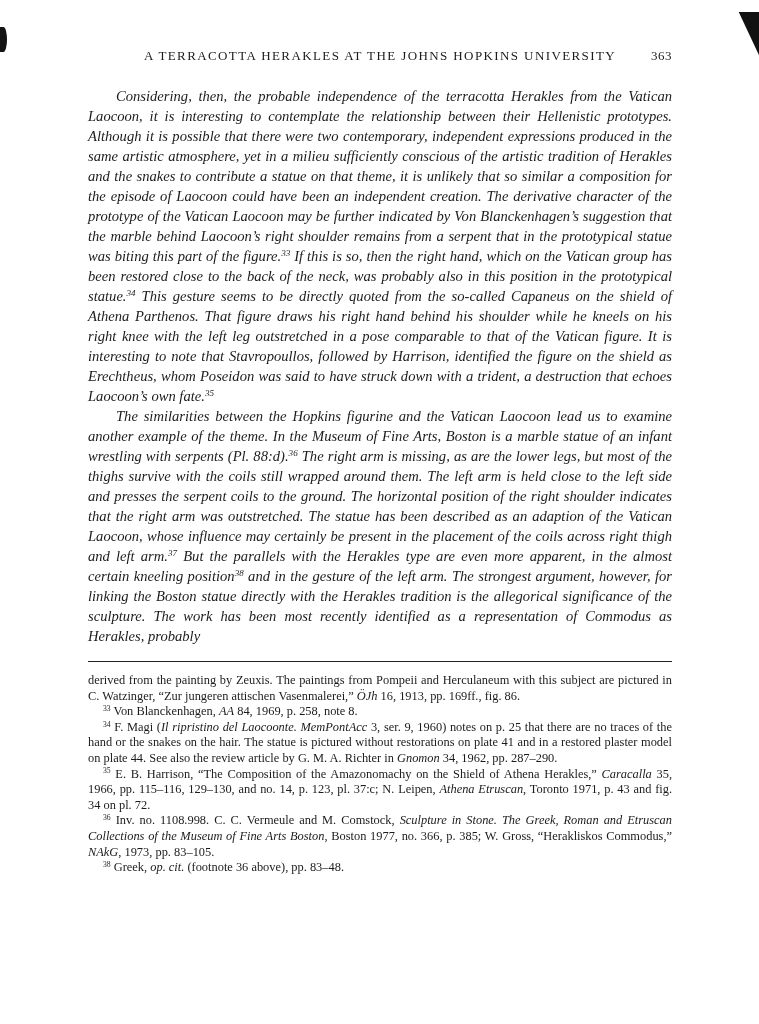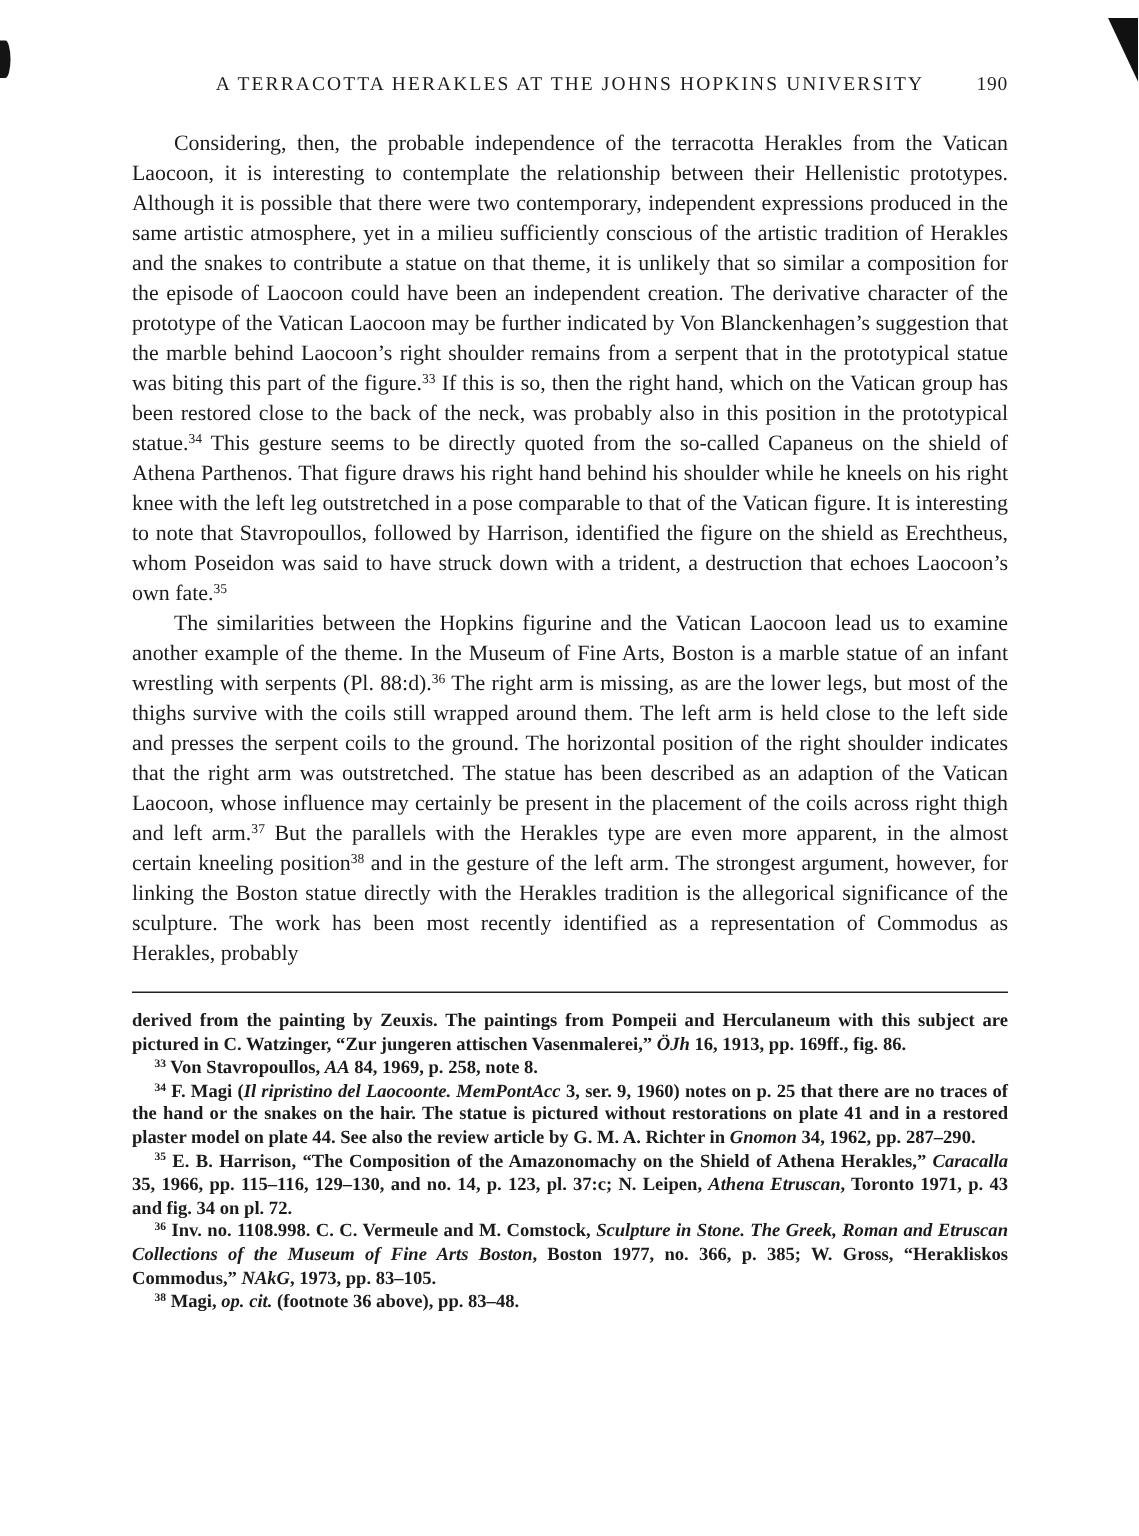--- a/index.html
+++ b/index.html
@@ -34,20 +34,21 @@
     letter-spacing: 0.5px;
   }
 
   
   .article-body p.body-para {
     margin: 0;
     text-align: justify;
     font-size: 14.6px;
     line-height: 20px;
     text-indent: 28px;
+    font-style: italic;
   }
 
   sup {
     font-size: 62%;
     line-height: 0;
     vertical-align: baseline;
     position: relative;
     top: -0.55em;
     letter-spacing: 0;
   }
@@ -60,21 +61,20 @@
     width: 100%;
   }
 
   
   .footnotes p.footnote {
     margin: 0;
     text-align: justify;
     font-size: 12.4px;
     line-height: 15.6px;
     text-indent: 15px;
-    font-weight: bold;
   }
   .footnotes p.footnote.continuation { text-indent: 0; }
 
   
   .artifact-left {
     position: absolute;
     left: 0; top: 27px;
     width: 7px; height: 25px;
     background: #141414;
     border-radius: 0 70% 70% 0;
@@ -90,32 +90,32 @@
 </head>
 <body>
 
 <div class="page">
 
   <div class="artifact-left"></div>
   <div class="artifact-right"></div>
 
   <header class="running-head">
     <span class="head-title">A TERRACOTTA HERAKLES AT THE JOHNS HOPKINS UNIVERSITY</span>
-    <span class="page-number">190</span>
+    <span class="page-number">363</span>
   </header>
 
   <main class="article-body">
       <p class="body-para"><span>Considering, then, the probable independence of the terracotta Herakles from the Vatican Laocoon, it is interesting to contemplate the relationship between their Hellenistic prototypes. Although it is possible that there were two contemporary, independent expressions produced in the same artistic atmosphere, yet in a milieu sufficiently conscious of the artistic tradition of Herakles and the snakes to contribute a statue on that theme, it is unlikely that so similar a composition for the episode of Laocoon could have been an independent creation. The derivative character of the prototype of the Vatican Laocoon may be further indicated by Von Blanckenhagen’s suggestion that the marble behind Laocoon’s right shoulder remains from a serpent that in the prototypical statue was biting this part of the figure.</span><sup>33</sup><span> If this is so, then the right hand, which on the Vatican group has been restored close to the back of the neck, was probably also in this position in the prototypical statue.</span><sup>34</sup><span> This gesture seems to be directly quoted from the so-called Capaneus on the shield of Athena Parthenos. That figure draws his right hand behind his shoulder while he kneels on his right knee with the left leg outstretched in a pose comparable to that of the Vatican figure. It is interesting to note that Stavropoullos, followed by Harrison, identified the figure on the shield as Erechtheus, whom Poseidon was said to have struck down with a trident, a destruction that echoes Laocoon’s own fate.</span><sup>35</sup></p>
       <p class="body-para"><span>The similarities between the Hopkins figurine and the Vatican Laocoon lead us to examine another example of the theme. In the Museum of Fine Arts, Boston is a marble statue of an infant wrestling with serpents (Pl. 88:d).</span><sup>36</sup><span> The right arm is missing, as are the lower legs, but most of the thighs survive with the coils still wrapped around them. The left arm is held close to the left side and presses the serpent coils to the ground. The horizontal position of the right shoulder indicates that the right arm was outstretched. The statue has been described as an adaption of the Vatican Laocoon, whose influence may certainly be present in the placement of the coils across right thigh and left arm.</span><sup>37</sup><span> But the parallels with the Herakles type are even more apparent, in the almost certain kneeling position</span><sup>38</sup><span> and in the gesture of the left arm. The strongest argument, however, for linking the Boston statue directly with the Herakles tradition is the allegorical significance of the sculpture. The work has been most recently identified as a representation of Commodus as Herakles, probably</span></p>
     </main>
 
   <hr class="footnote-rule">
 
   <section class="footnotes">
       <p class="footnote continuation"><span>derived from the painting by Zeuxis. The paintings from Pompeii and Herculaneum with this subject are pictured in C. Watzinger, “Zur jungeren attischen Vasenmalerei,” </span><i>ÖJh</i><span> 16, 1913, pp. 169ff., fig. 86.</span></p>
-      <p class="footnote"><sup>33</sup><span> Von Stavropoullos, </span><i>AA</i><span> 84, 1969, p. 258, note 8.</span></p>
+      <p class="footnote"><sup>33</sup><span> Von Blanckenhagen, </span><i>AA</i><span> 84, 1969, p. 258, note 8.</span></p>
       <p class="footnote"><sup>34</sup><span> F. Magi (</span><i>Il ripristino del Laocoonte. MemPontAcc</i><span> 3, ser. 9, 1960) notes on p. 25 that there are no traces of the hand or the snakes on the hair. The statue is pictured without restorations on plate 41 and in a restored plaster model on plate 44. See also the review article by G. M. A. Richter in </span><i>Gnomon</i><span> 34, 1962, pp. 287–290.</span></p>
       <p class="footnote"><sup>35</sup><span> E. B. Harrison, “The Composition of the Amazonomachy on the Shield of Athena Herakles,” </span><i>Caracalla</i><span> 35, 1966, pp. 115–116, 129–130, and no. 14, p. 123, pl. 37:c; N. Leipen, </span><i>Athena Etruscan</i><span>, Toronto 1971, p. 43 and fig. 34 on pl. 72.</span></p>
       <p class="footnote"><sup>36</sup><span> Inv. no. 1108.998. C. C. Vermeule and M. Comstock, </span><i>Sculpture in Stone. The Greek, Roman and Etruscan Collections of the Museum of Fine Arts Boston</i><span>, Boston 1977, no. 366, p. 385; W. Gross, “Herakliskos Commodus,” </span><i>NAkG</i><span>, 1973, pp. 83–105.</span></p>
-      <p class="footnote"><sup>38</sup><span> Magi, </span><i>op. cit.</i><span> (footnote 36 above), pp. 83–48.</span></p>
+      <p class="footnote"><sup>38</sup><span> Greek, </span><i>op. cit.</i><span> (footnote 36 above), pp. 83–48.</span></p>
     </section>
 
 </div>
 
 </body></html>

